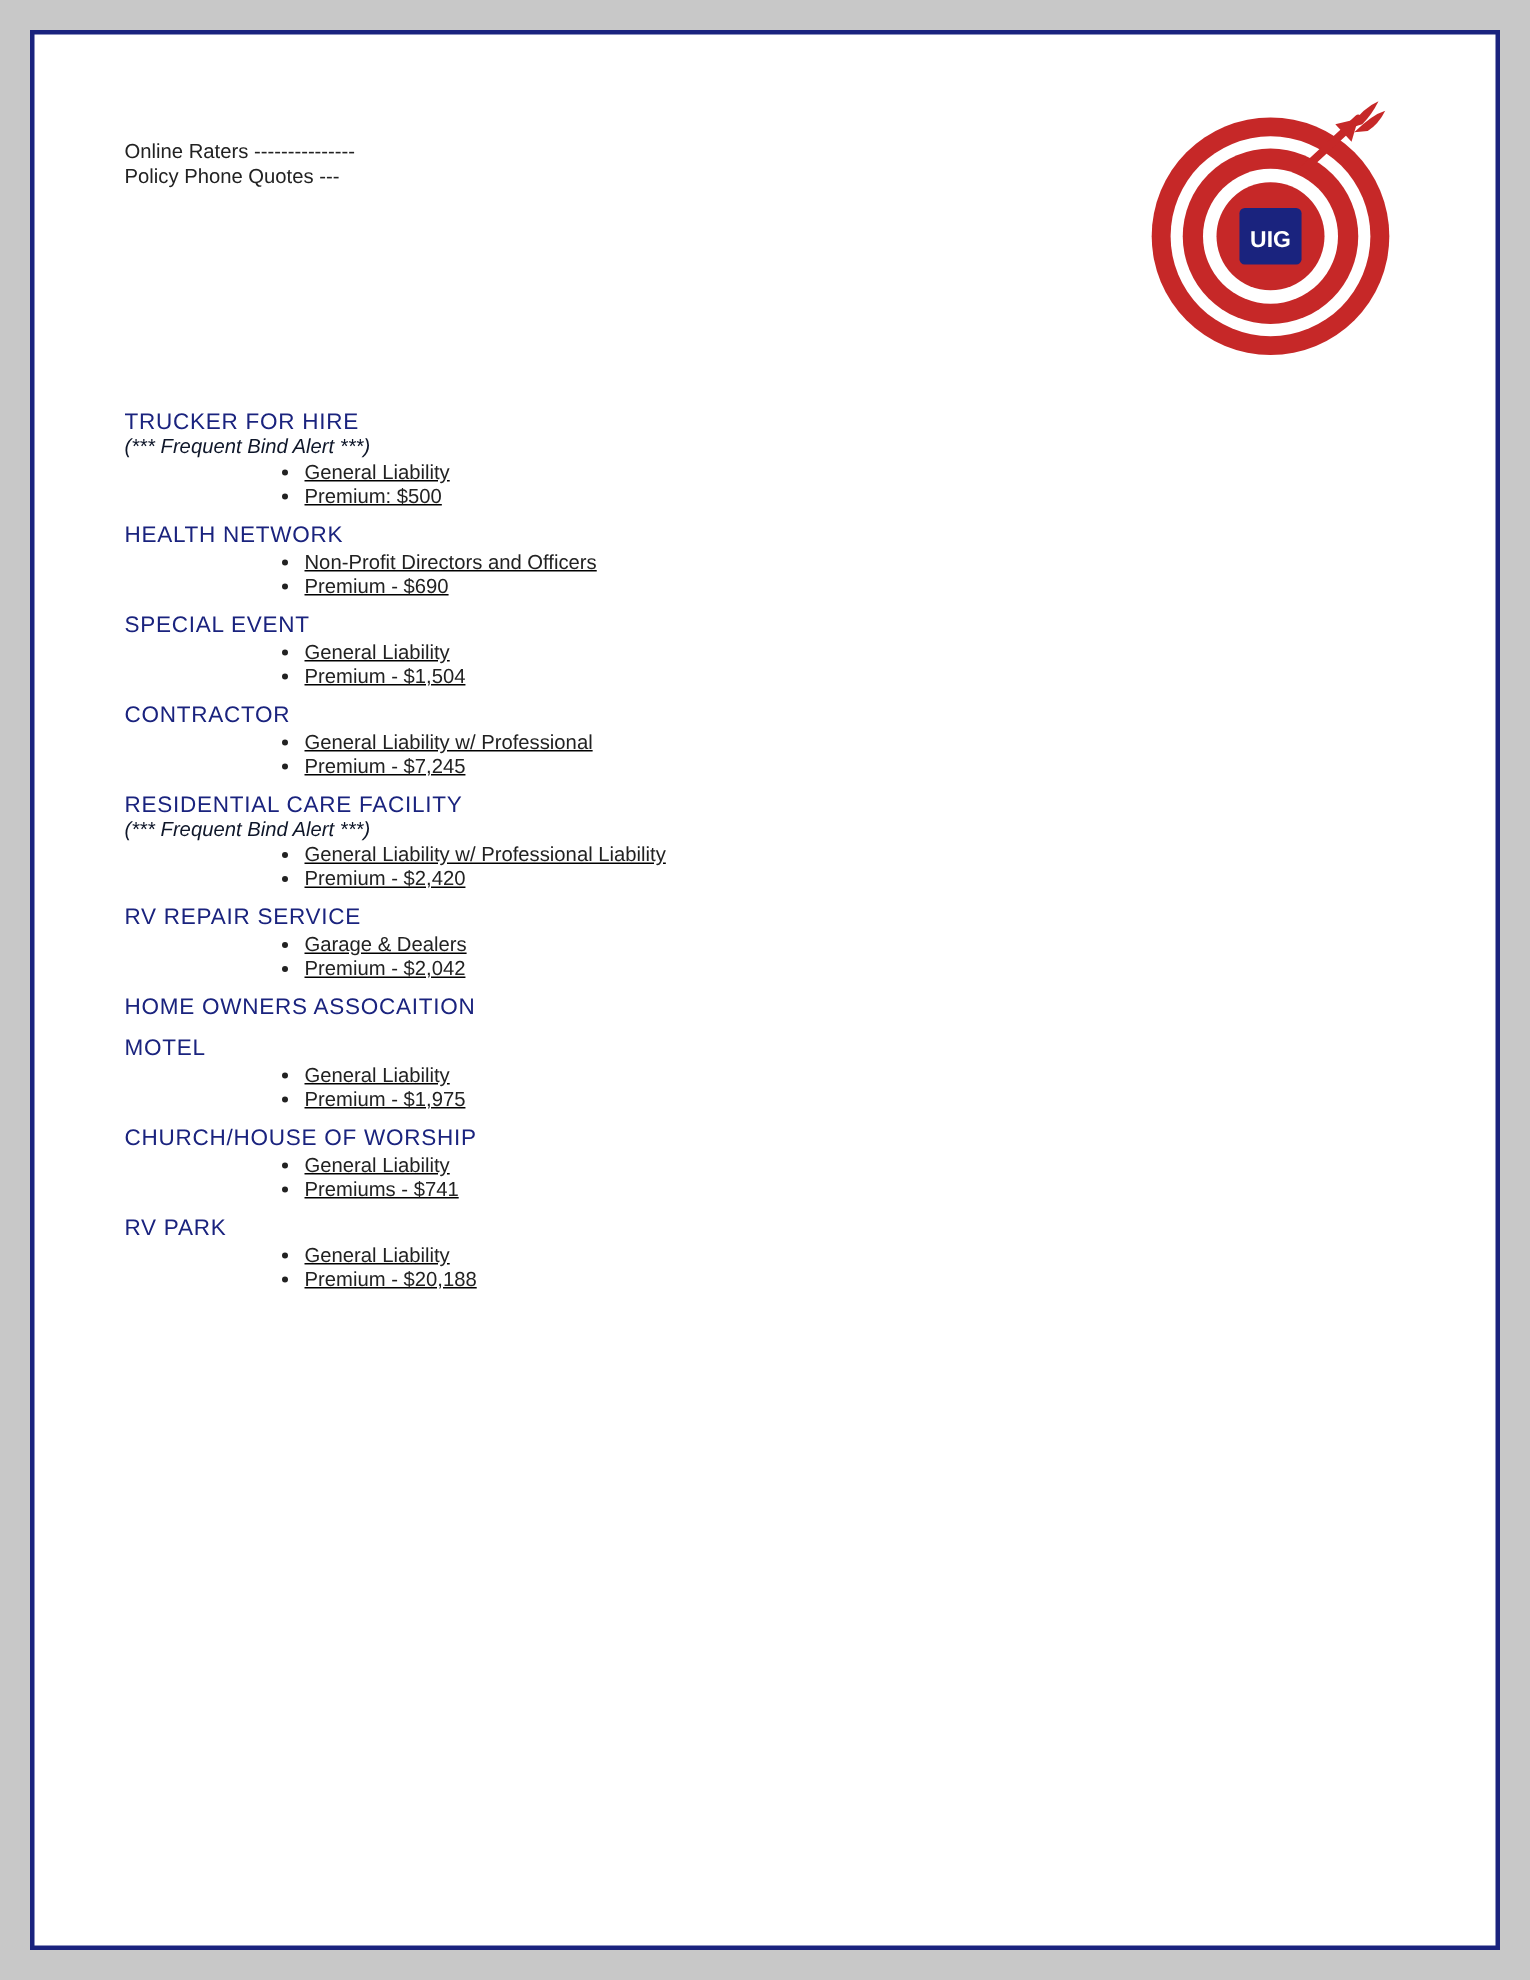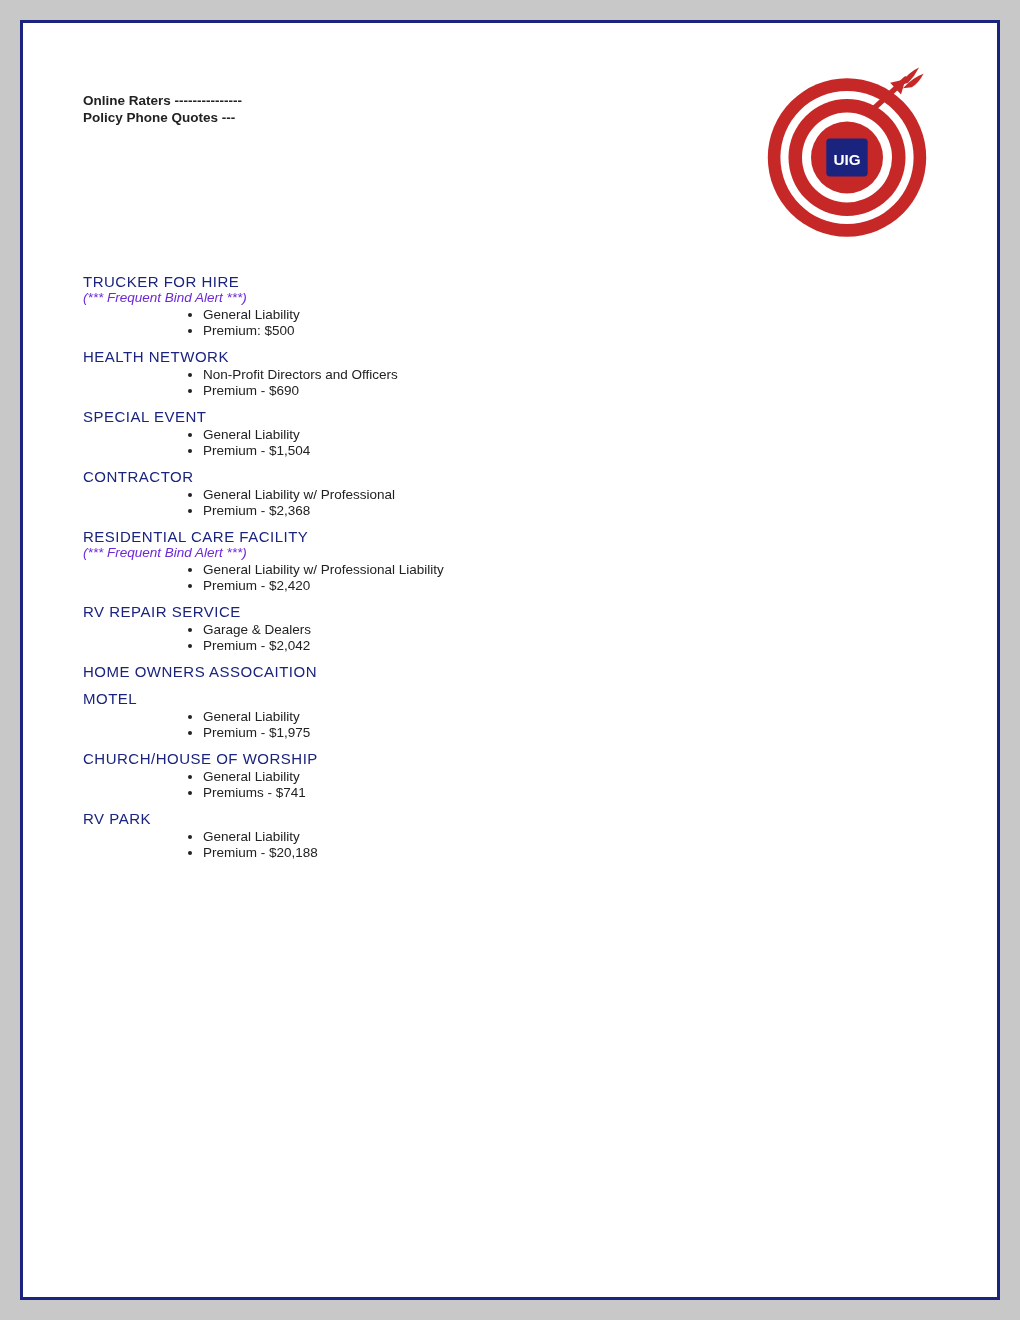--- a/index.html
+++ b/index.html
@@ -48,21 +48,20 @@
       font-size: 14px;
       font-weight: bold;
       text-decoration: underline;
       color: #222;
       margin-bottom: 4px;
     }
     .bind-ratio-line {
       font-size: 13.5px;
       color: #222;
       margin-bottom: 2px;
-      font-weight: bold;
     }
     .bound-highlight {
       color: #c62828;
       font-weight: bold;
     }
     
     .logo-container {
       width: 180px;
       height: 180px;
       flex-shrink: 0;
@@ -81,29 +80,30 @@
       margin-bottom: 10px;
     }
     .account-name {
       color: #1a237e;
       font-size: 15px;
       font-weight: normal;
       text-transform: uppercase;
       letter-spacing: 0.5px;
     }
     .frequent-bind-alert {
-      color: #6d28d9;
+      color: #0f172a;
       font-style: italic;
       font-size: 13.5px;
       margin-bottom: 2px;
     }
     .account-details {
       list-style: disc;
       padding-left: 120px;
       margin-top: 2px;
+      text-decoration: underline;
     }
     .account-details li {
       font-size: 13.5px;
       color: #222;
       font-family: Arial, sans-serif;
       margin-bottom: 1px;
     }
   </style>
 </head>
 <body>
@@ -169,21 +169,21 @@
         <div class="account-name">SPECIAL EVENT</div>
         <ul class="account-details">
           <li>General Liability</li>
           <li>Premium - $1,504</li>
         </ul>
       </div>
       <div class="account-entry">
         <div class="account-name">CONTRACTOR</div>
         <ul class="account-details">
           <li>General Liability w/ Professional</li>
-          <li>Premium - $2,368</li>
+          <li>Premium - $7,245</li>
         </ul>
       </div>
       <div class="account-entry">
         <div class="account-name">RESIDENTIAL CARE FACILITY</div>
         <div class="frequent-bind-alert">(*** Frequent Bind Alert ***)</div>
         <ul class="account-details">
           <li>General Liability w/ Professional Liability</li>
           <li>Premium - $2,420</li>
         </ul>
       </div>

